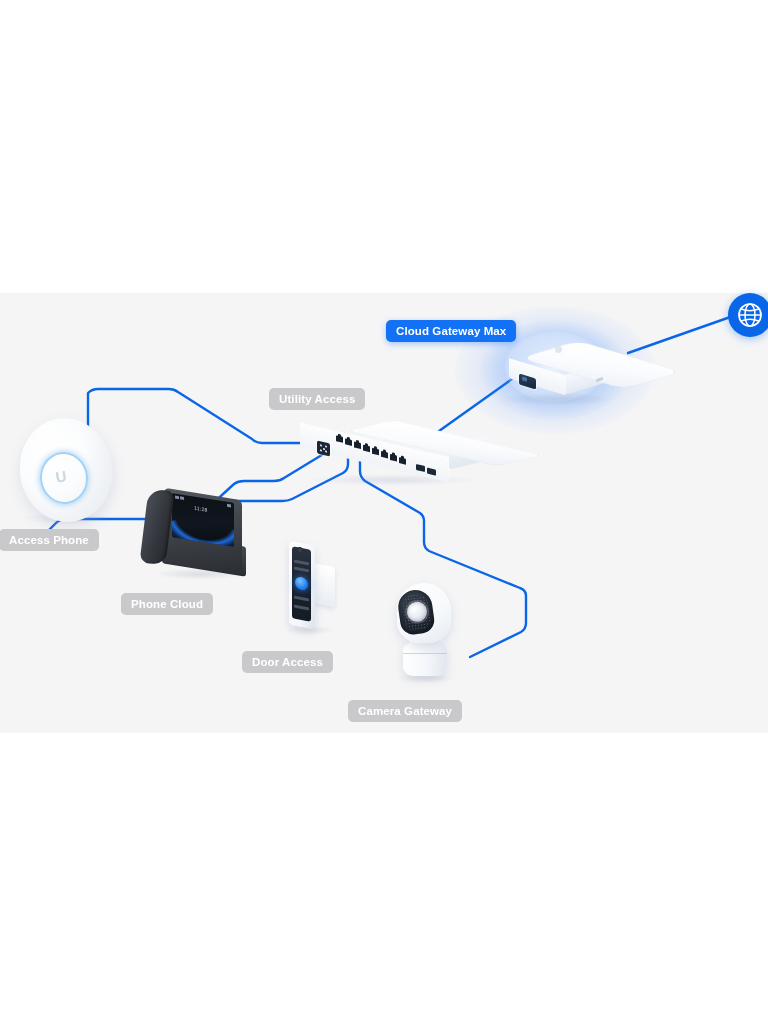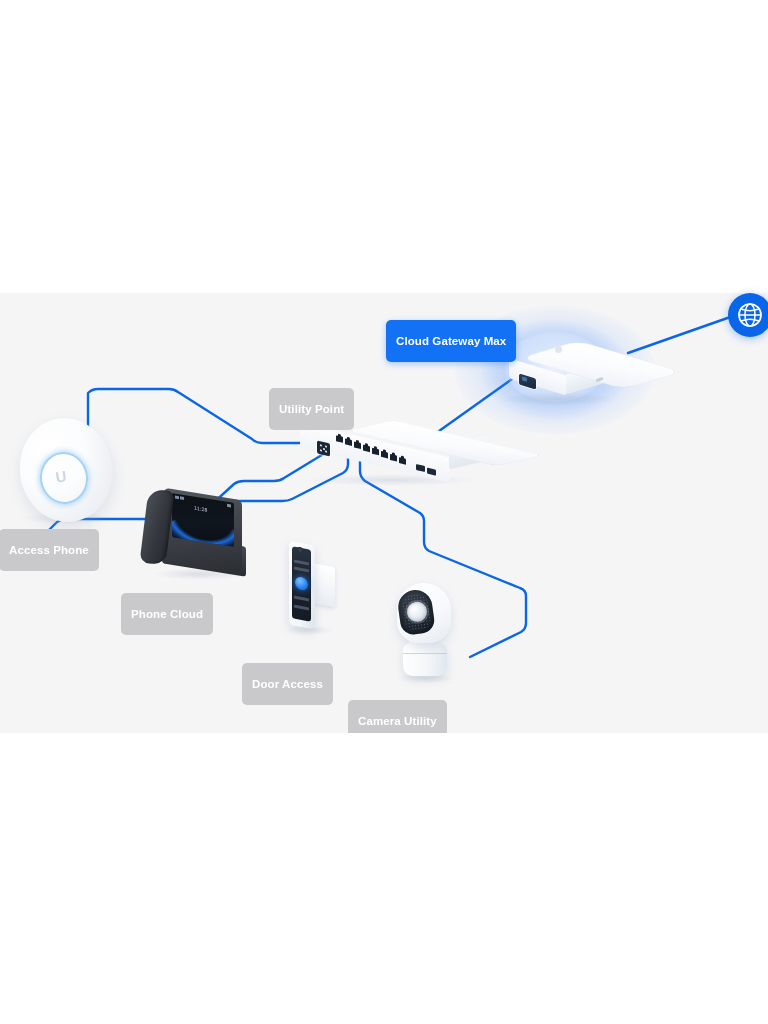--- a/index.html
+++ b/index.html
@@ -197,21 +197,21 @@
       border-radius:8px 8px 10px 10px;
       box-shadow:0 4px 9px rgba(140,155,180,.25);}
   .cm-seam{position:absolute;left:18px;top:70px;width:44px;height:1px;
       background:rgba(175,188,205,.6);}
   .cm-shadow{position:absolute;left:12px;top:90px;width:58px;height:10px;
       border-radius:50%;
       background:radial-gradient(ellipse,rgba(130,148,175,.20),rgba(130,148,175,0) 70%);}
 
   
   .label{position:absolute;font-size:11.5px;font-weight:700;color:#ffffff;
-         padding:15px 10px;border-radius:5px;white-space:nowrap;letter-spacing:.1px;}
+         padding:5px 10px;border-radius:5px;white-space:nowrap;letter-spacing:.1px;}
   .label.gray{background:#c9c9cc;}
   .label.blue{background:#1271f5;box-shadow:0 2px 6px rgba(18,113,245,.35);}
 </style>
 </head>
 <body>
 
 <div id="stage">
 
   <div id="panel">
 
@@ -325,29 +325,29 @@
       <div class="cm-neck"></div>
       <div class="cm-head"></div>
       <div class="cm-face">
         <div class="cm-mesh"></div>
         <div class="cm-lens"></div>
       </div>
     </div>
 
     <div class="label blue" style="left:386px;top:27px">Cloud Gateway Max</div>
 
-    <div class="label gray" style="left:269px;top:95px">Utility Point</div>
+    <div class="label gray" style="left:269px;top:95px">Utility Access</div>
 
     <div class="label gray" style="left:-1px;top:236px">Access Phone</div>
 
     <div class="label gray" style="left:121px;top:300px">Phone Cloud</div>
 
-    <div class="label gray" style="left:242px;top:370px">Door Access</div>
-
-    <div class="label gray" style="left:348px;top:407px">Camera Utility</div>
+    <div class="label gray" style="left:242px;top:358px">Door Access</div>
+
+    <div class="label gray" style="left:348px;top:407px">Camera Gateway</div>
   </div>
 
   <div id="globe">
     <svg width="26" height="26" viewBox="0 0 26 26">
       <circle cx="13" cy="13" r="11" fill="none" stroke="#ffffff" stroke-width="1.7"></circle>
       <ellipse cx="13" cy="13" rx="5" ry="11" fill="none" stroke="#ffffff" stroke-width="1.5"></ellipse>
       <line x1="2" y1="13" x2="24" y2="13" stroke="#ffffff" stroke-width="1.5"></line>
       <path d="M 4.3 7 Q 13 10.5 21.7 7" fill="none" stroke="#ffffff" stroke-width="1.4"></path>
       <path d="M 4.3 19 Q 13 15.5 21.7 19" fill="none" stroke="#ffffff" stroke-width="1.4"></path>
     </svg>

